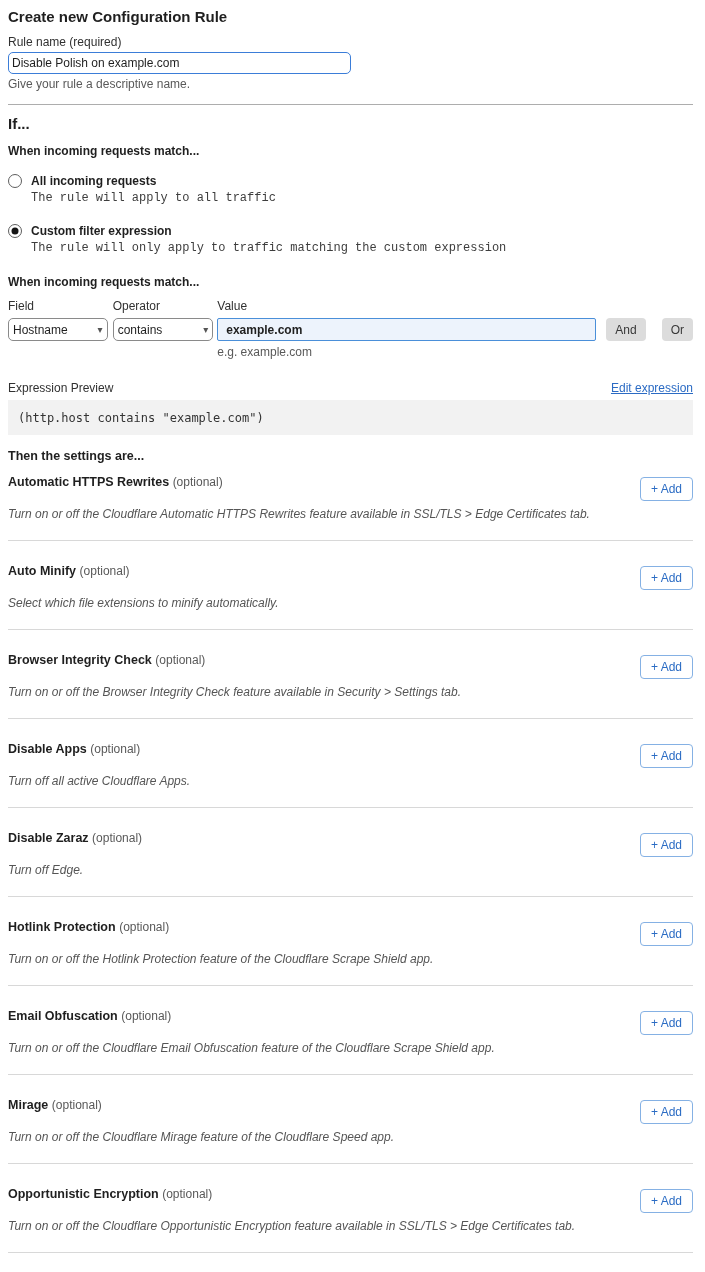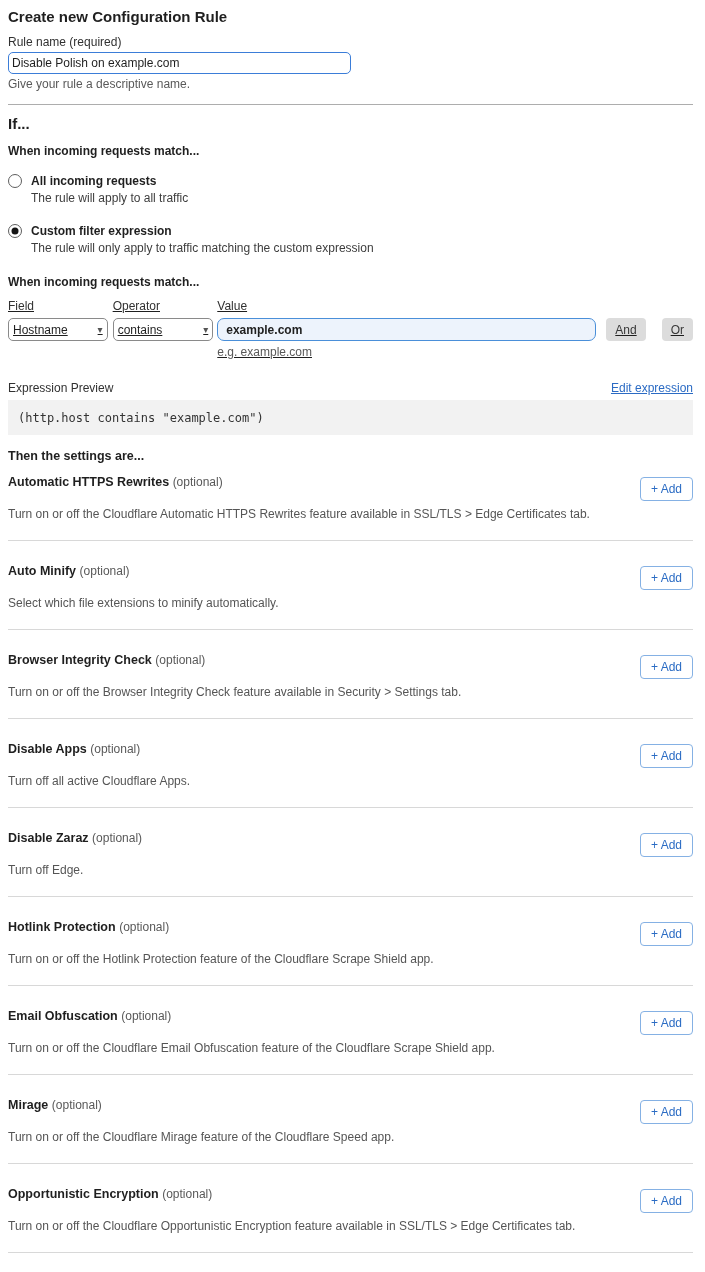--- a/index.html
+++ b/index.html
@@ -36,40 +36,40 @@
     width:14px; height:14px; border:1.5px solid #5e5e5e; border-radius:50%;
     margin-top:0; flex:0 0 auto; position:relative; background:#fff; cursor:pointer;
   }
   .radio.selected::after {
     content:""; position:absolute; left:50%; top:50%;
     width:7px; height:7px; border-radius:50%;
     background:#141414; transform:translate(-50%,-50%);
   }
   .radio-texts { margin-left:9px; }
   .radio-label { font-weight:bold; }
-  .radio-desc { color:#3d3d3d; margin-top:3px; }
+  .radio-desc { color:#3d3d3d; margin-top:3px;font-family:Liberation Mono, monospace; }
 
   .builder-heading { font-weight:bold; margin:20px 0 0 0; }
 
-  .builder-row { display:flex; align-items:flex-start; margin-top:10px;text-decoration:underline; }
+  .builder-row { display:flex; align-items:flex-start; margin-top:10px; }
   .col-label { color:#313131; margin-bottom:5px; }
   .col-field { width:102px; margin-right:5px; }
   .col-operator { width:103px; margin-right:4px; }
   .col-value { width:388px; }
 
   .fake-select {
     height:23px; border:1px solid #8a8a8a; border-radius:5px; background:#fff;
     display:flex; align-items:center; justify-content:space-between;
     padding:0 4px; cursor:pointer;
   }
   .fake-select .arrow { color:#555; font-size:10px; line-height:1; }
 
   .value-input {
     width:100%; height:23px;
-    background:#edf3fc; border:1px solid #4a8fd9; border-radius:7px;
+    background:#edf3fc; border:1px solid #4a8fd9; border-radius:2px;
     padding:0 8px; font-family:"Liberation Sans", sans-serif;
     font-size:12px; font-weight:bold; color:#1f1f1f; outline:none;
   }
   .value-hint { color:#595959; margin-top:4px; }
 
   .conj-btn {
     height:23px; border:none; border-radius:4px; background:#dcdcdc;
     color:#383838; font-family:"Liberation Sans", sans-serif; font-size:12px;
     padding:0 9px; margin-top:19px; cursor:pointer;
   }
@@ -86,21 +86,21 @@
     font-family:"DejaVu Sans Mono", monospace; font-size:12px; color:#333;
   }
 
   .then-heading { font-weight:bold; margin:14px 0 0 0; font-size:12.5px; }
 
   .setting { padding:23px 0 19px 0; border-bottom:1px solid #d8d8d8; }
   .setting.first { padding-top:12px; }
   .setting-top { display:flex; justify-content:space-between; align-items:flex-start; }
   .setting-title { font-weight:bold; font-size:12.5px; }
   .optional { font-weight:normal; color:#595959; font-size:12px; }
-  .setting-desc { color:#555; margin-top:6px; }
+  .setting-desc { color:#555; margin-top:6px;font-style:italic; }
   .add-btn {
     background:#fff; border:1px solid #85b1e4; border-radius:4px;
     color:#2b6cc4; font-family:"Liberation Sans", sans-serif; font-size:12px;
     padding:4px 10px; margin-top:2px; cursor:pointer; flex:0 0 auto;
   }
 
   .polish { padding:23px 0 0 0; }
 </style>
 </head>
 <body>

